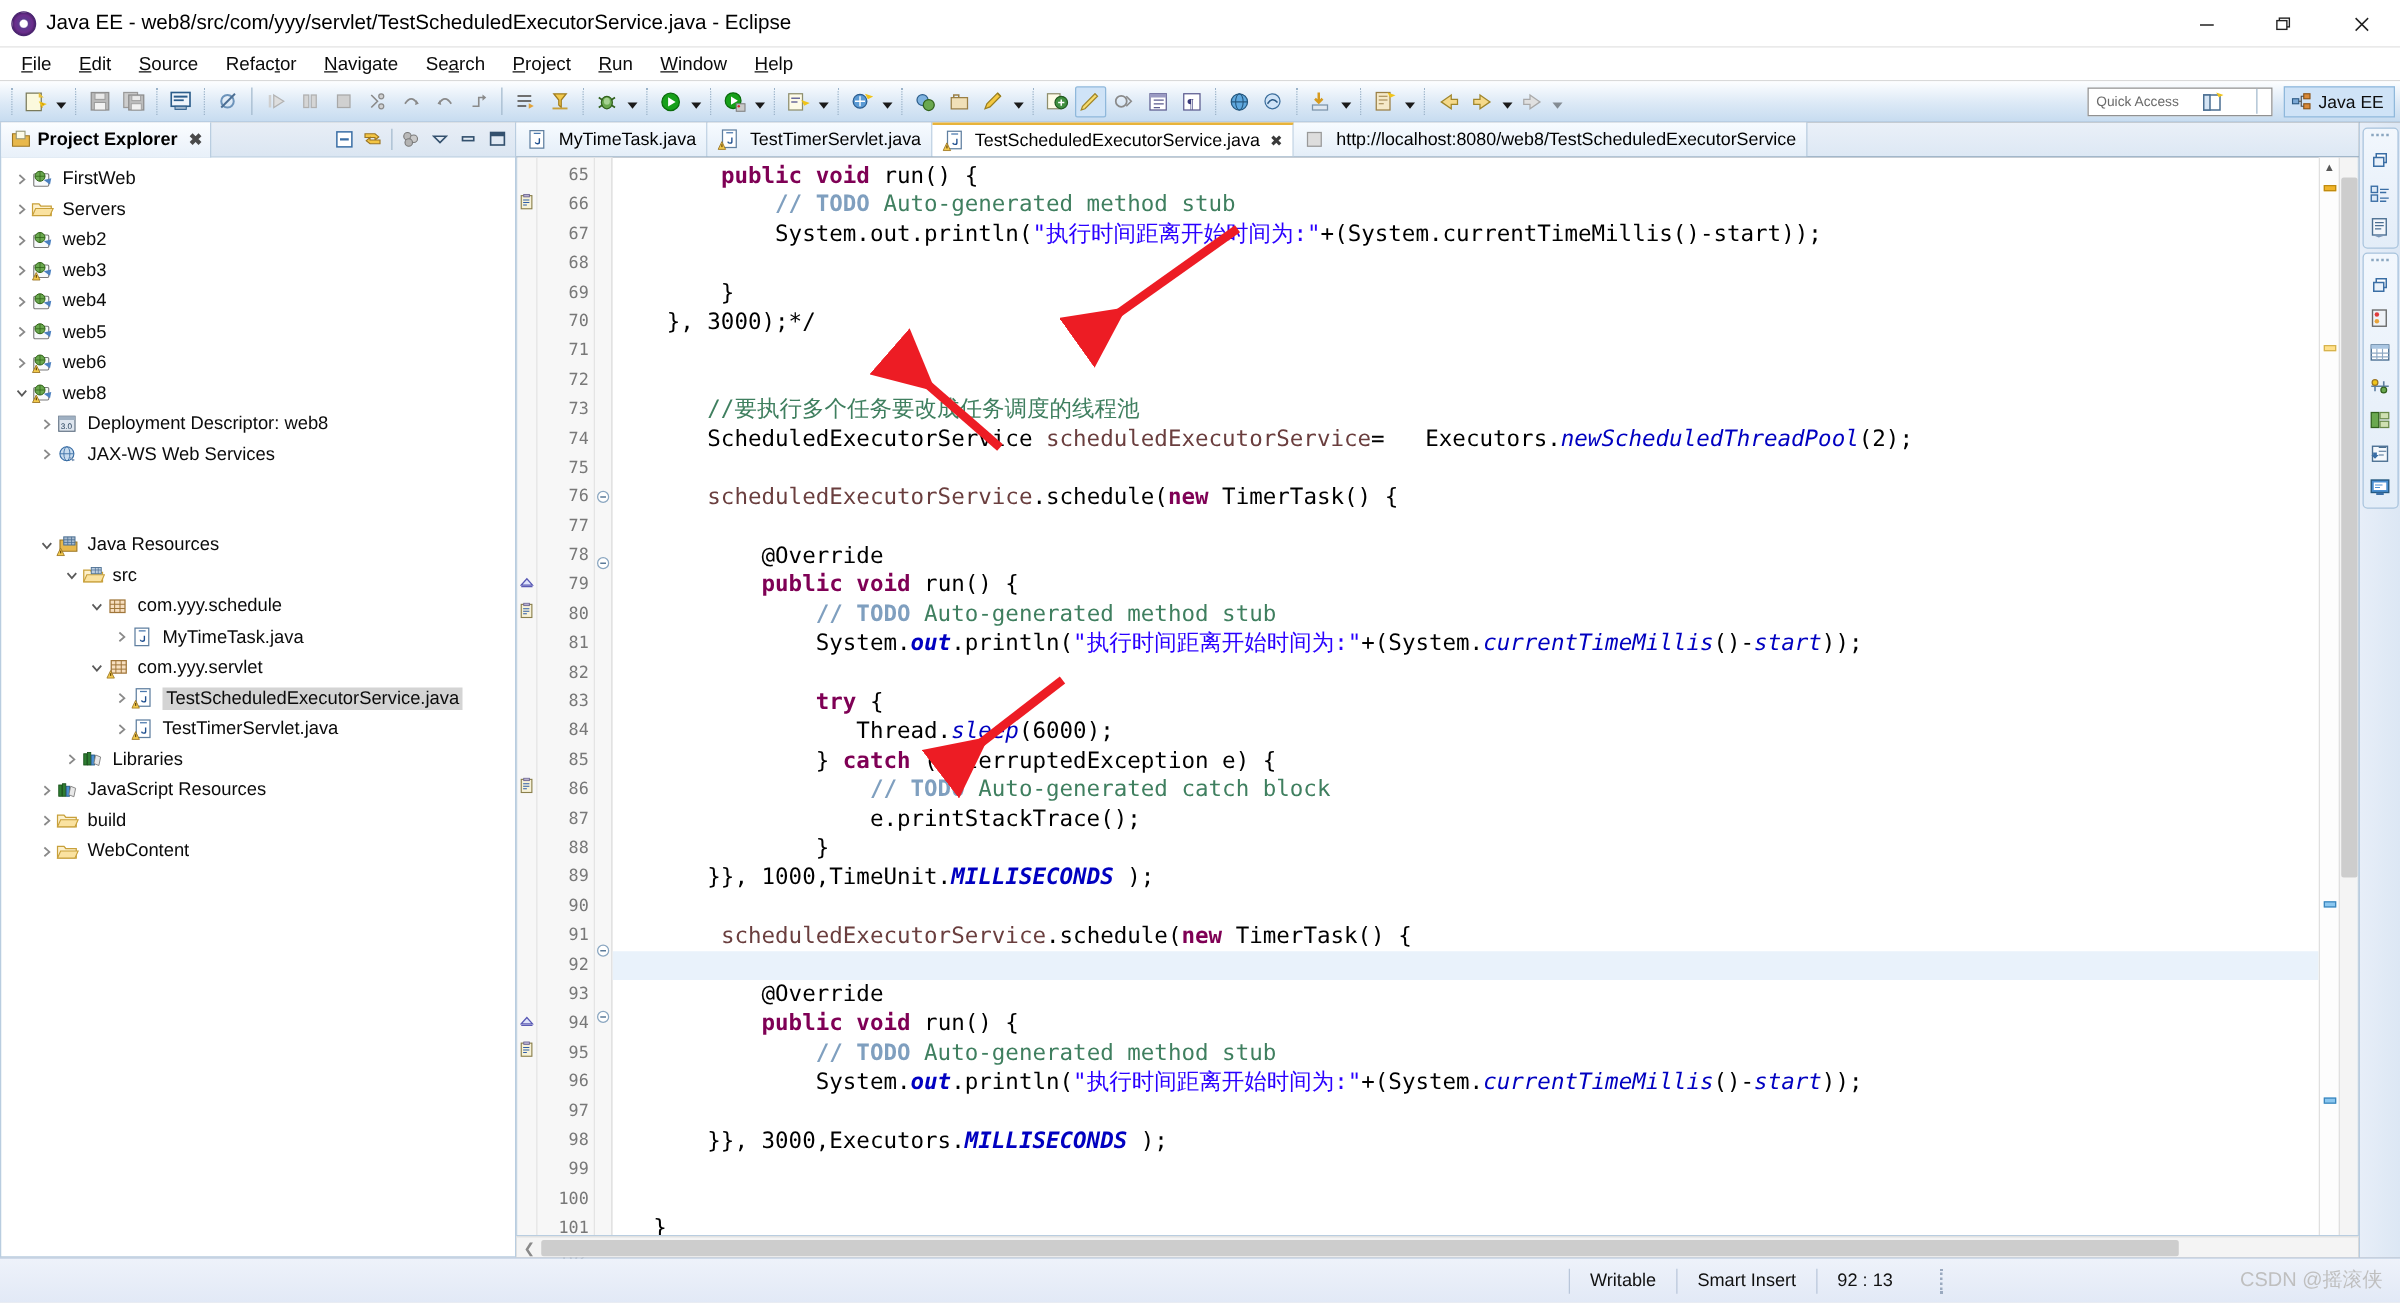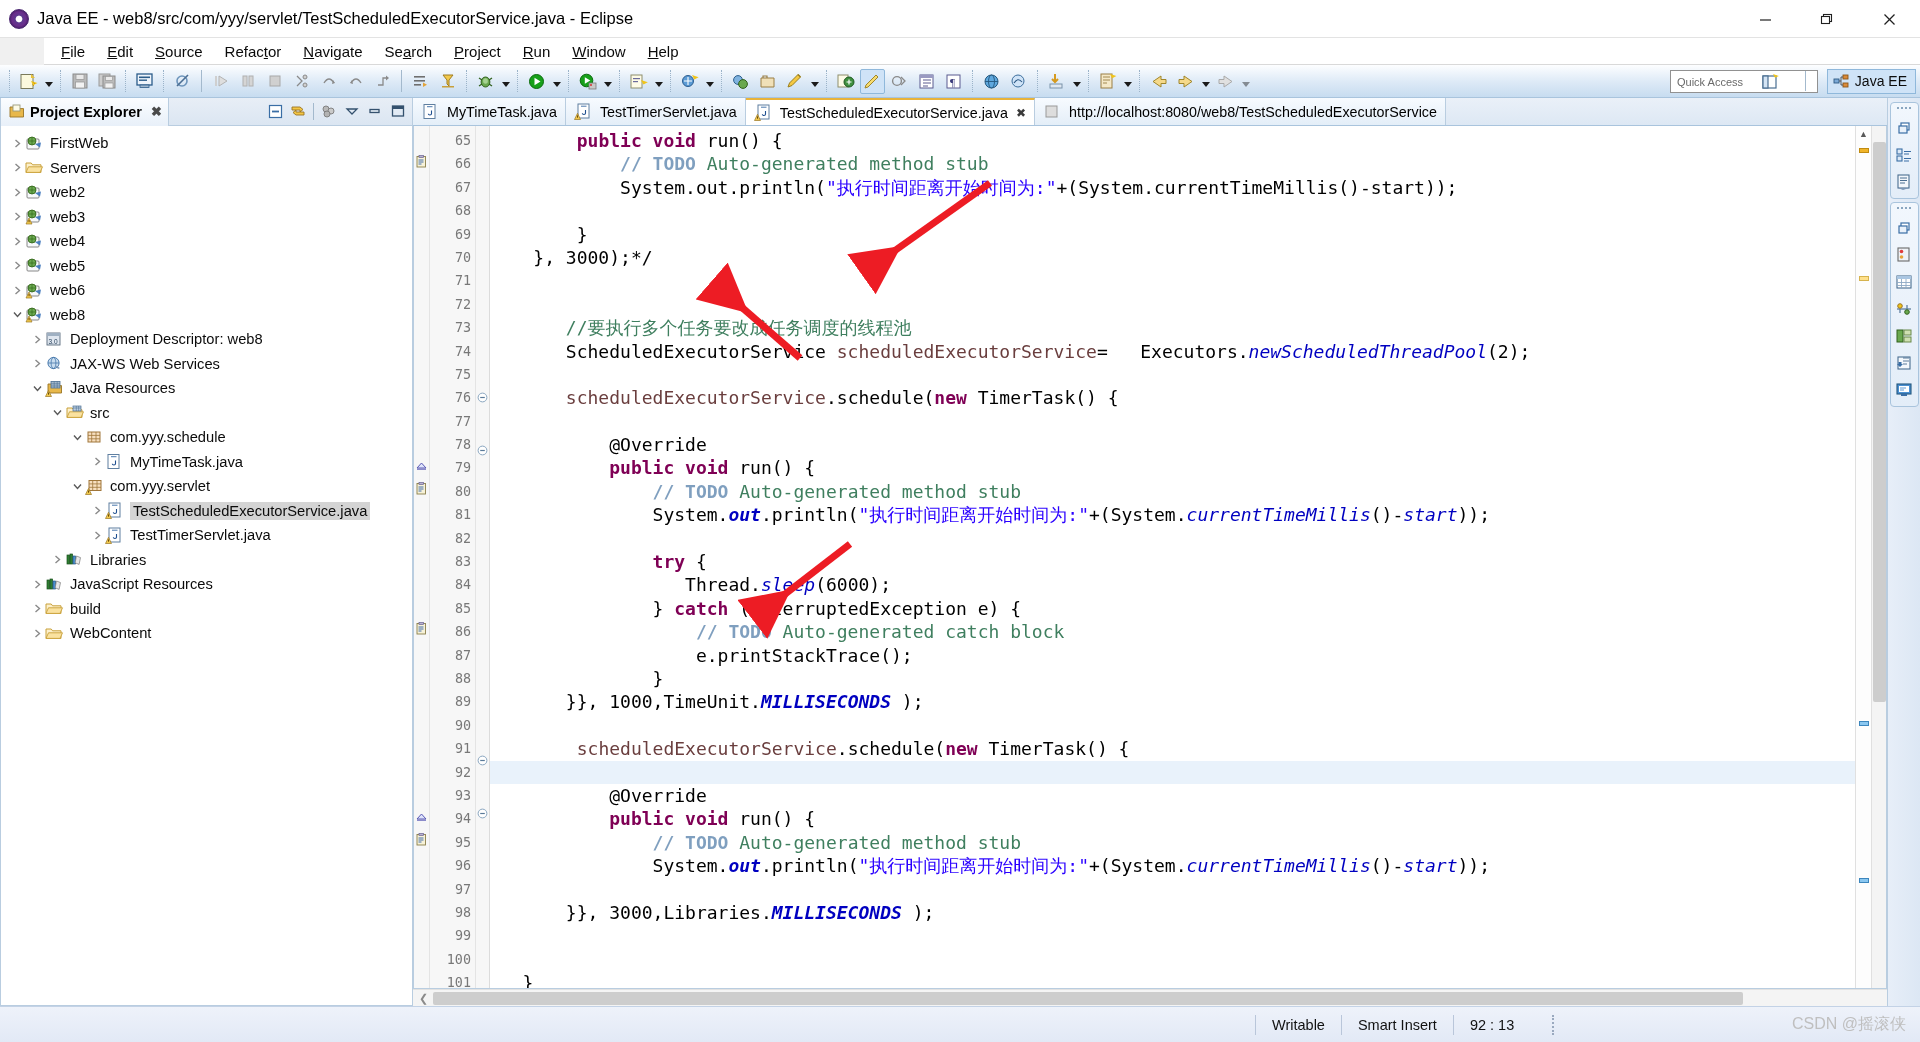--- a/index.html
+++ b/index.html
@@ -44,21 +44,20 @@
   }
 
   
   .menubar {
     height: 27px;
     background: #ffffff;
     display: flex;
     align-items: center;
     padding-left: 6px;
     border-bottom: 1px solid #d9d9d9;
-    margin-left: 44px;
   }
   .menu-item {
     font-size: 15px;
     color: #0a0a0a;
     padding: 3px 11px;
     white-space: nowrap;
   }
   .menu-item u { text-decoration: underline; }
 
   
@@ -881,21 +880,21 @@
           <span class="ticon">
             <svg width="19" height="17" viewBox="0 0 19 17">
         <circle cx="8.5" cy="8" r="5.6" fill="#c8dcef" stroke="#3a6ea5" stroke-width=".9"></circle>
         <ellipse cx="8.5" cy="8" rx="2.4" ry="5.6" fill="none" stroke="#3a6ea5" stroke-width=".7"></ellipse>
         <path d="M3 8 h11" stroke="#3a6ea5" stroke-width=".7"></path>
         <path d="M10 10 l5 3 -2 1z" fill="#7a95b5"></path>
             </svg>
           </span>
           <span class="tlabel">JAX-WS Web Services</span>
         </div>
-        <div class="tnode" style="padding-left: 28px;">
+        <div class="tnode" style="padding-left: 28px; margin-top: 48px;">
           <span class="twist">
             <svg width="11" height="11" viewBox="0 0 11 11">
               <path d="M2 3.5 L5.5 7.5 L9 3.5" fill="none" stroke="#5a5a5a" stroke-width="1.4"></path>
             </svg>
           </span>
           <span class="ticon">
             <svg width="19" height="17" viewBox="0 0 19 17">
         <path d="M3 4 h6 l1.2 1.6 h6.3 v7.4 h-13.5z" fill="#e8b84b" stroke="#9a7524" stroke-width=".9"></path>
         <rect x="6" y="1.5" width="9" height="6.5" fill="#a5b9ce" stroke="#4a6e91" stroke-width=".8"></rect>
         <path d="M6 3.8 h9 M6 6 h9 M9.2 1.5 v6.5 M12.2 1.5 v6.5" stroke="#4a6e91" stroke-width=".6"></path>
@@ -1317,21 +1316,21 @@
           <div class="lrow"><span class="plain">               }</span></div>
           <div class="lrow"><span class="plain">       }}, 1000,TimeUnit.</span><span class="stc">MILLISECONDS</span><span class="plain"> );</span></div>
           <div class="lrow">&nbsp;</div>
           <div class="lrow"><span class="plain">        </span><span class="loc">scheduledExecutorService</span><span class="plain">.schedule(</span><span class="kw">new</span><span class="plain"> TimerTask() {</span></div>
           <div class="lrow hl">&nbsp;</div>
           <div class="lrow"><span class="plain">           @Override</span></div>
           <div class="lrow"><span class="plain">           </span><span class="kw">public void </span><span class="plain">run() {</span></div>
           <div class="lrow"><span class="plain">               </span><span class="td">// TODO</span><span class="cm"> Auto-generated method stub</span></div>
           <div class="lrow"><span class="plain">               System.</span><span class="fld">out</span><span class="plain">.println(</span><span class="st">"执行时间距离开始时间为:"</span><span class="plain">+(System.</span><span class="stm">currentTimeMillis</span><span class="plain">()-</span><span class="stm">start</span><span class="plain">));</span></div>
           <div class="lrow">&nbsp;</div>
-          <div class="lrow"><span class="plain">       }}, 3000,Libraries.</span><span class="stc">MILLISECONDS</span><span class="plain"> );</span></div>
+          <div class="lrow"><span class="plain">       }}, 3000,Executors.</span><span class="stc">MILLISECONDS</span><span class="plain"> );</span></div>
           <div class="lrow">&nbsp;</div>
           <div class="lrow">&nbsp;</div>
           <div class="lrow"><span class="plain">   }</span></div>
           <svg style="position:absolute;left:0;top:0;width:100%;height:100%;pointer-events:none;overflow:visible">
           <defs>
             <marker id="ah" markerWidth="7" markerHeight="7" refX="2" refY="3.5" orient="auto">
               <path d="M7,0 L0,3.5 L7,7 z" fill="#ed1c24"></path>
             </marker>
           </defs>
           <line x1="500" y1="57" x2="400" y2="128" stroke="#ed1c24" stroke-width="7" marker-end="url(#ah)"></line>

